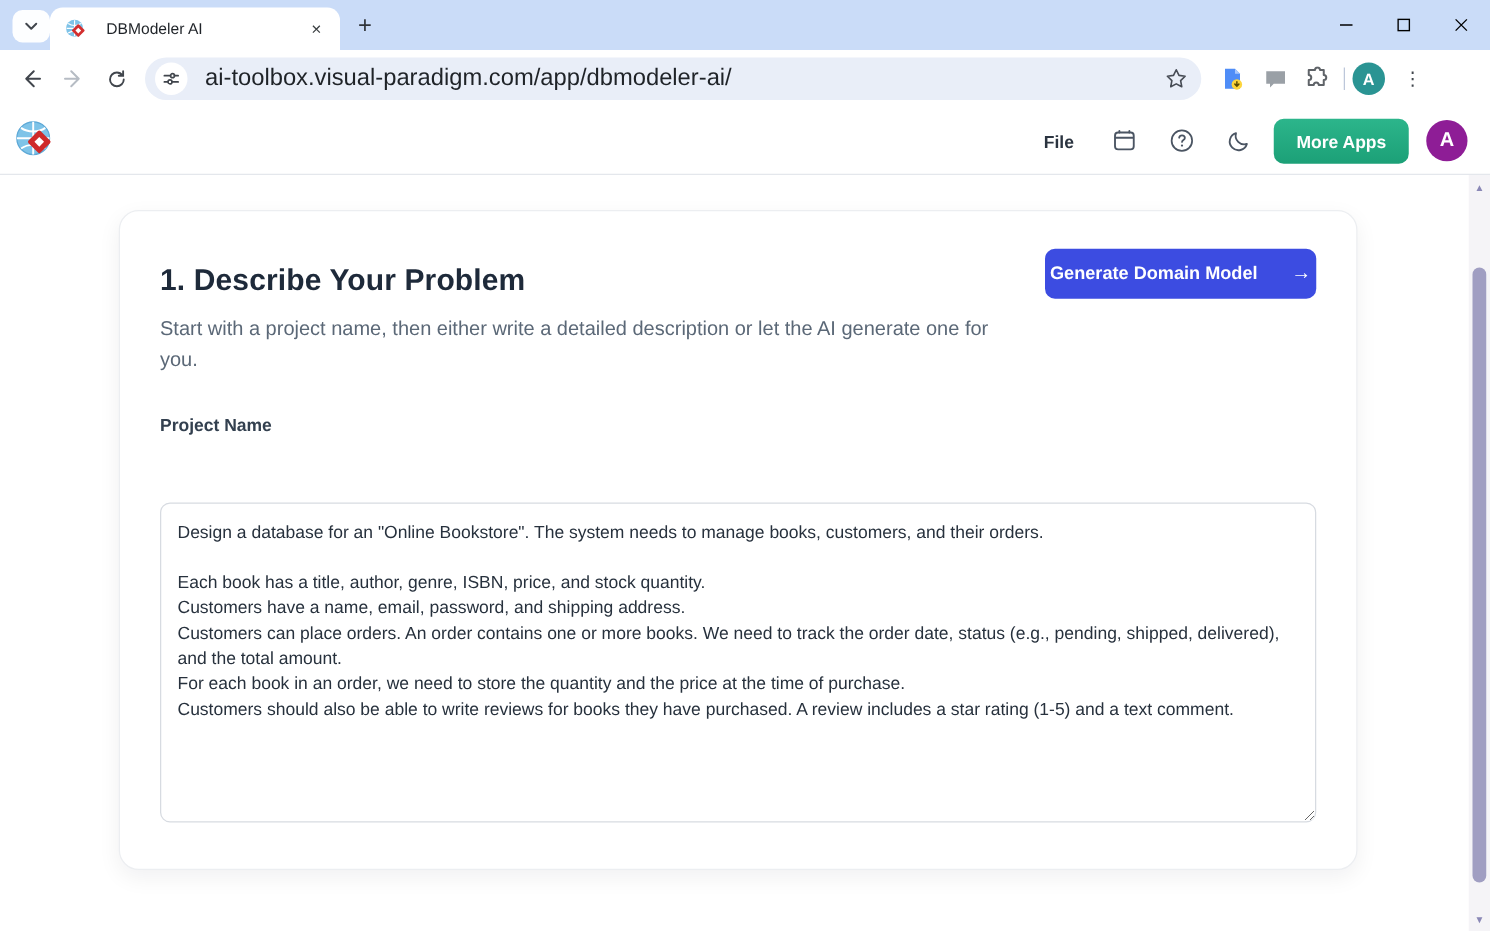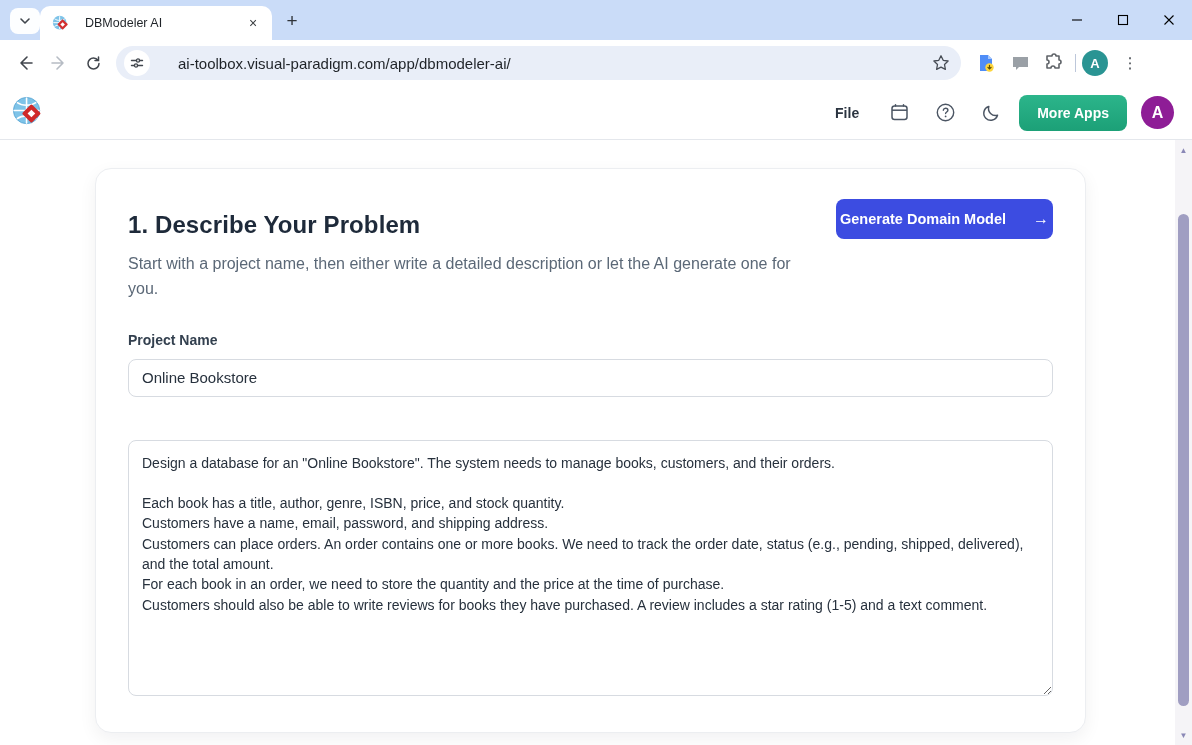--- a/index.html
+++ b/index.html
@@ -15,21 +15,21 @@
   .newtab-btn { position:absolute; left:280px; top:9px; width:24px; height:24px; display:flex; align-items:center; justify-content:center; font-size:19px; font-weight:400; color:#30343a; cursor:pointer; }
   .win-controls { position:absolute; right:0; top:0; height:40px; display:flex; align-items:center; }
   .win-btn { width:46px; height:40px; display:flex; align-items:center; justify-content:center; color:#000; cursor:pointer; }
   .win-btn svg { display:block; }
 
   .toolbar { position:absolute; left:0; top:40px; width:1192px; height:46px; background:#fff; display:flex; align-items:center; }
   .nav-icon { width:34px; height:34px; display:flex; align-items:center; justify-content:center; border-radius:50%; cursor:pointer; }
   .nav-icon svg { display:block; }
   .omnibox { height:34px; background:#e9eef8; border-radius:17px; display:flex; align-items:center; margin-left:6px; width:845px; padding:0 6px 0 8px; }
   .tune-btn { width:26px; height:26px; border-radius:50%; background:#fff; display:flex; align-items:center; justify-content:center; cursor:pointer; }
-  .url-text { flex:1; font-size:15px; color:#1f2328; margin-left:28px; white-space:nowrap; overflow:hidden; }
+  .url-text { flex:1; font-size:19px; color:#1f2328; margin-left:14px; white-space:nowrap; overflow:hidden; }
   .star-btn { width:28px; height:28px; display:flex; align-items:center; justify-content:center; cursor:pointer; }
   .ext-area { display:flex; align-items:center; margin-left:10px; gap:4px; }
   .ext-icon { width:30px; height:30px; display:flex; align-items:center; justify-content:center; cursor:pointer; }
   .toolbar-sep { width:1px; height:18px; background:#bdc7da; margin:0 6px; }
   .browser-avatar { width:26px; height:26px; border-radius:50%; background:#2a9493; color:#fff; font-size:13px; font-weight:700; display:flex; align-items:center; justify-content:center; cursor:pointer; }
   .menu-dots { width:28px; height:28px; display:flex; align-items:center; justify-content:center; color:#41464d; font-size:15px; letter-spacing:0; cursor:pointer; margin:0 6px 0 8px; }
 
   
   .app-header { position:absolute; left:0; top:86px; width:1192px; height:54px; background:#fff; border-bottom:1px solid #e4e7ec; display:flex; align-items:center; padding:0 18px 0 12px; }
   .app-logo { width:33px; height:33px; flex:0 0 auto; }
@@ -195,21 +195,20 @@
     <div class="card-head">
       <div class="card-title">1. Describe Your Problem</div>
       <button class="gen-btn">
         <span>Generate Domain Model</span>
         <span class="arrow">→</span>
       </button>
     </div>
     <div class="card-sub">Start with a project name, then either write a detailed description or let the AI generate one for you.</div>
     <div class="field-label">Project Name</div>
     <div class="input-row">
-      <input class="text-input" type="text" value="Online Bookstore" style="">
     </div>
     <textarea class="desc-area" spellcheck="false" style="">Design a database for an "Online Bookstore". The system needs to manage books, customers, and their orders.
 
 Each book has a title, author, genre, ISBN, price, and stock quantity.
 Customers have a name, email, password, and shipping address.
 Customers can place orders. An order contains one or more books. We need to track the order date, status (e.g., pending, shipped, delivered), and the total amount.
 For each book in an order, we need to store the quantity and the price at the time of purchase.
 Customers should also be able to write reviews for books they have purchased. A review includes a star rating (1-5) and a text comment.</textarea>
   </div>
 </div>

